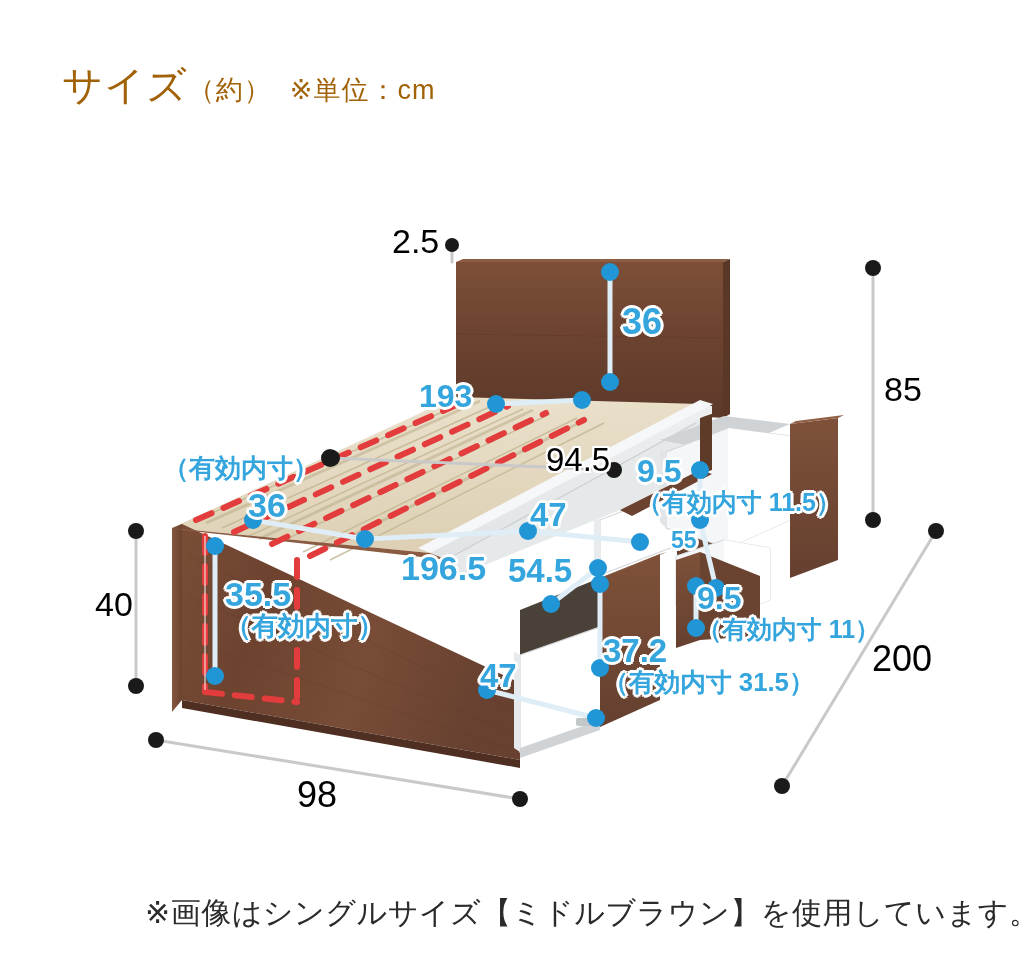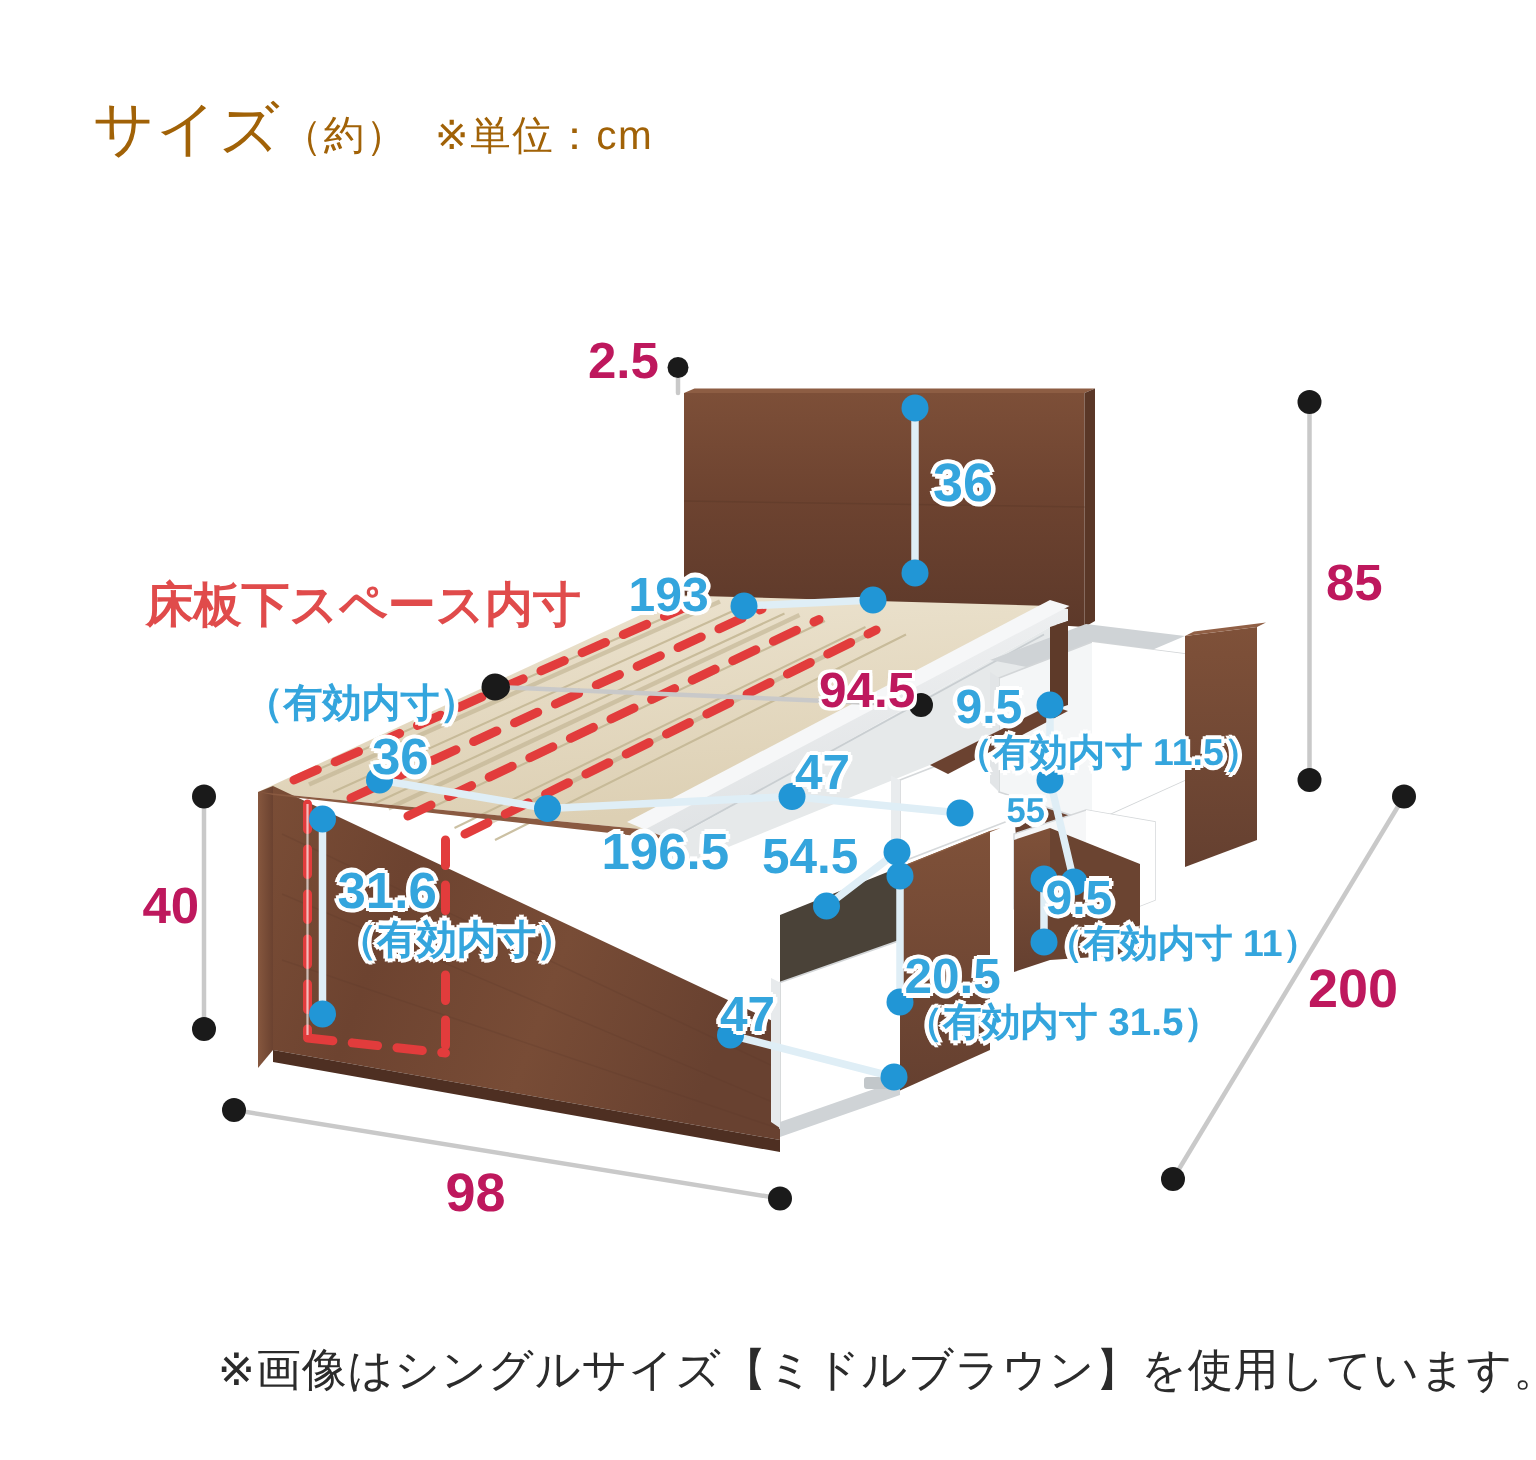--- a/index.html
+++ b/index.html
@@ -35,21 +35,21 @@
     pointer-events:none;
   }
   .dim.blue{
     color:#34a5dd;font-weight:700;
     text-shadow:
       -2px -2px 0 #fff, 2px -2px 0 #fff,-2px 2px 0 #fff, 2px 2px 0 #fff,
       -3px 0 0 #fff, 3px 0 0 #fff, 0 -3px 0 #fff, 0 3px 0 #fff,
       -2px 0 0 #fff, 2px 0 0 #fff;
   }
   .dim.black{
-    color:#be185d;font-weight:700;
+    color:#000000;font-weight:400;
     text-shadow:-2px -2px 0 #fff,2px -2px 0 #fff,-2px 2px 0 #fff,2px 2px 0 #fff,
                 0 -2px 0 #fff,0 2px 0 #fff,-2px 0 0 #fff,2px 0 0 #fff;
   }
   .dim.red{
     color:#e04b4b;font-weight:700;
     text-shadow:-2px -2px 0 #fff,2px -2px 0 #fff,-2px 2px 0 #fff,2px 2px 0 #fff;
   }
   .dim .note{font-size:0.78em;display:block;}
 </style>
 </head>
@@ -273,34 +273,33 @@
   </div>
 
   <div class="dim black" style="left:392px;top:224px;font-size:34px;">2.5</div>
 
   <div class="dim blue" style="left:622px;top:303px;font-size:36px;">36</div>
 
   <div class="dim blue" style="left:419px;top:380px;font-size:32px;">193</div>
 
   <div class="dim black" style="left:546px;top:443px;font-size:33px;">94.5</div>
 
-  <div class="dim red" style="left:97px;top:387px;font-size:32px;">床板下スペース内寸</div>
 
   <div class="dim blue" style="left:163px;top:455px;font-size:26px;">（有効内寸）</div>
 
   <div class="dim blue" style="left:248px;top:488px;font-size:34px;">36</div>
 
   <div class="dim blue" style="left:401px;top:523px;font-size:34px;margin-top:28px;">196.5</div>
 
   <div class="dim blue" style="left:530px;top:498px;font-size:33px;">47</div>
 
   <div class="dim blue" style="left:508px;top:554px;font-size:33px;">54.5</div>
 
   <div class="dim blue" style="left:225px;top:577px;font-size:34px;">
-    <span>31.6</span>
+    <span>35.5</span>
     <span class="note">（有効内寸）</span>
   </div>
 
   <div class="dim black" style="left:95px;top:587px;font-size:34px;">40</div>
 
   <div class="dim black" style="left:884px;top:372px;font-size:34px;text-align:center;">85</div>
 
   <div class="dim blue" style="left:637px;top:455px;font-size:32px;">
     <span>9.5</span>
     <span class="note">（有効内寸 11.5）</span>
@@ -309,21 +308,21 @@
   <div class="dim blue" style="left:671px;top:528px;font-size:23px;">55</div>
 
   <div class="dim blue" style="left:697px;top:582px;font-size:32px;">
     <span>9.5</span>
     <span class="note">（有効内寸 11）</span>
   </div>
 
   <div class="dim blue" style="left:480px;top:659px;font-size:33px;">47</div>
 
   <div class="dim blue" style="left:603px;top:634px;font-size:33px;">
-    <span>20.5</span>
+    <span>37.2</span>
     <span class="note">（有効内寸 31.5）</span>
   </div>
 
   <div class="dim black" style="left:297px;top:776px;font-size:36px;">98</div>
 
   <div class="dim black" style="left:872px;top:640px;font-size:36px;">200</div>
 
   <div id="footnote">※画像はシングルサイズ【ミドルブラウン】を使用しています。</div>
 
 </div>

